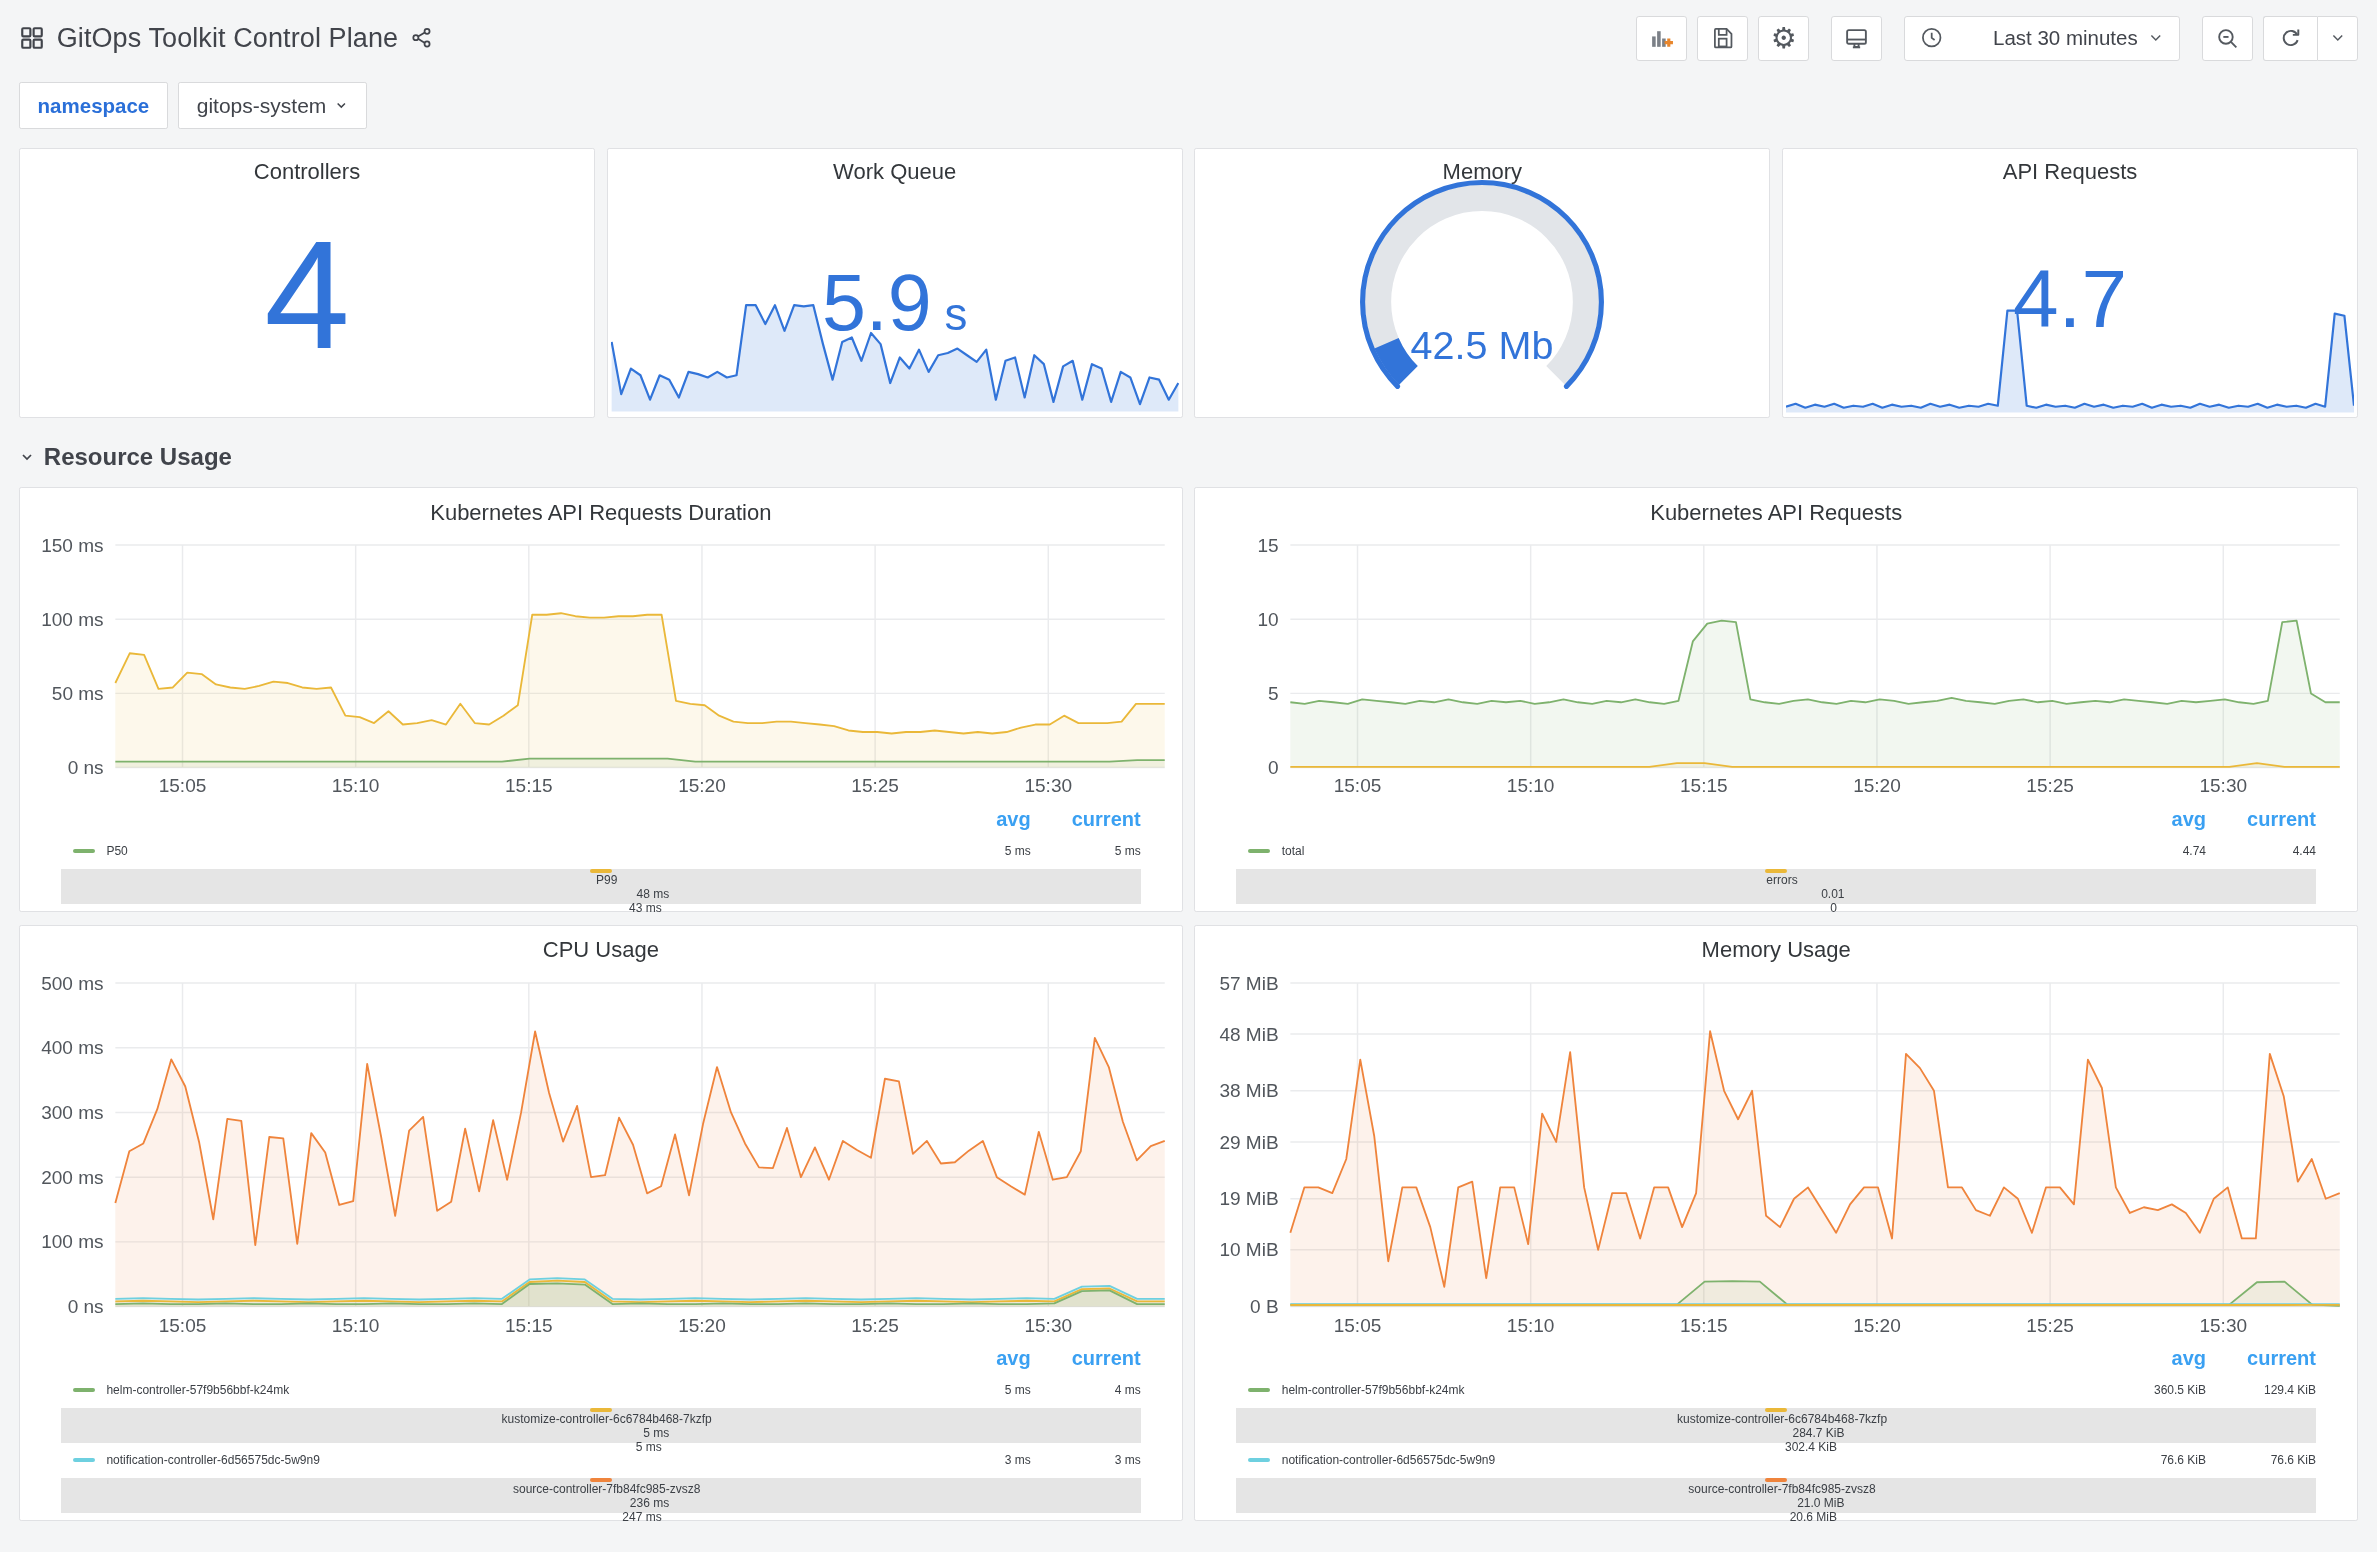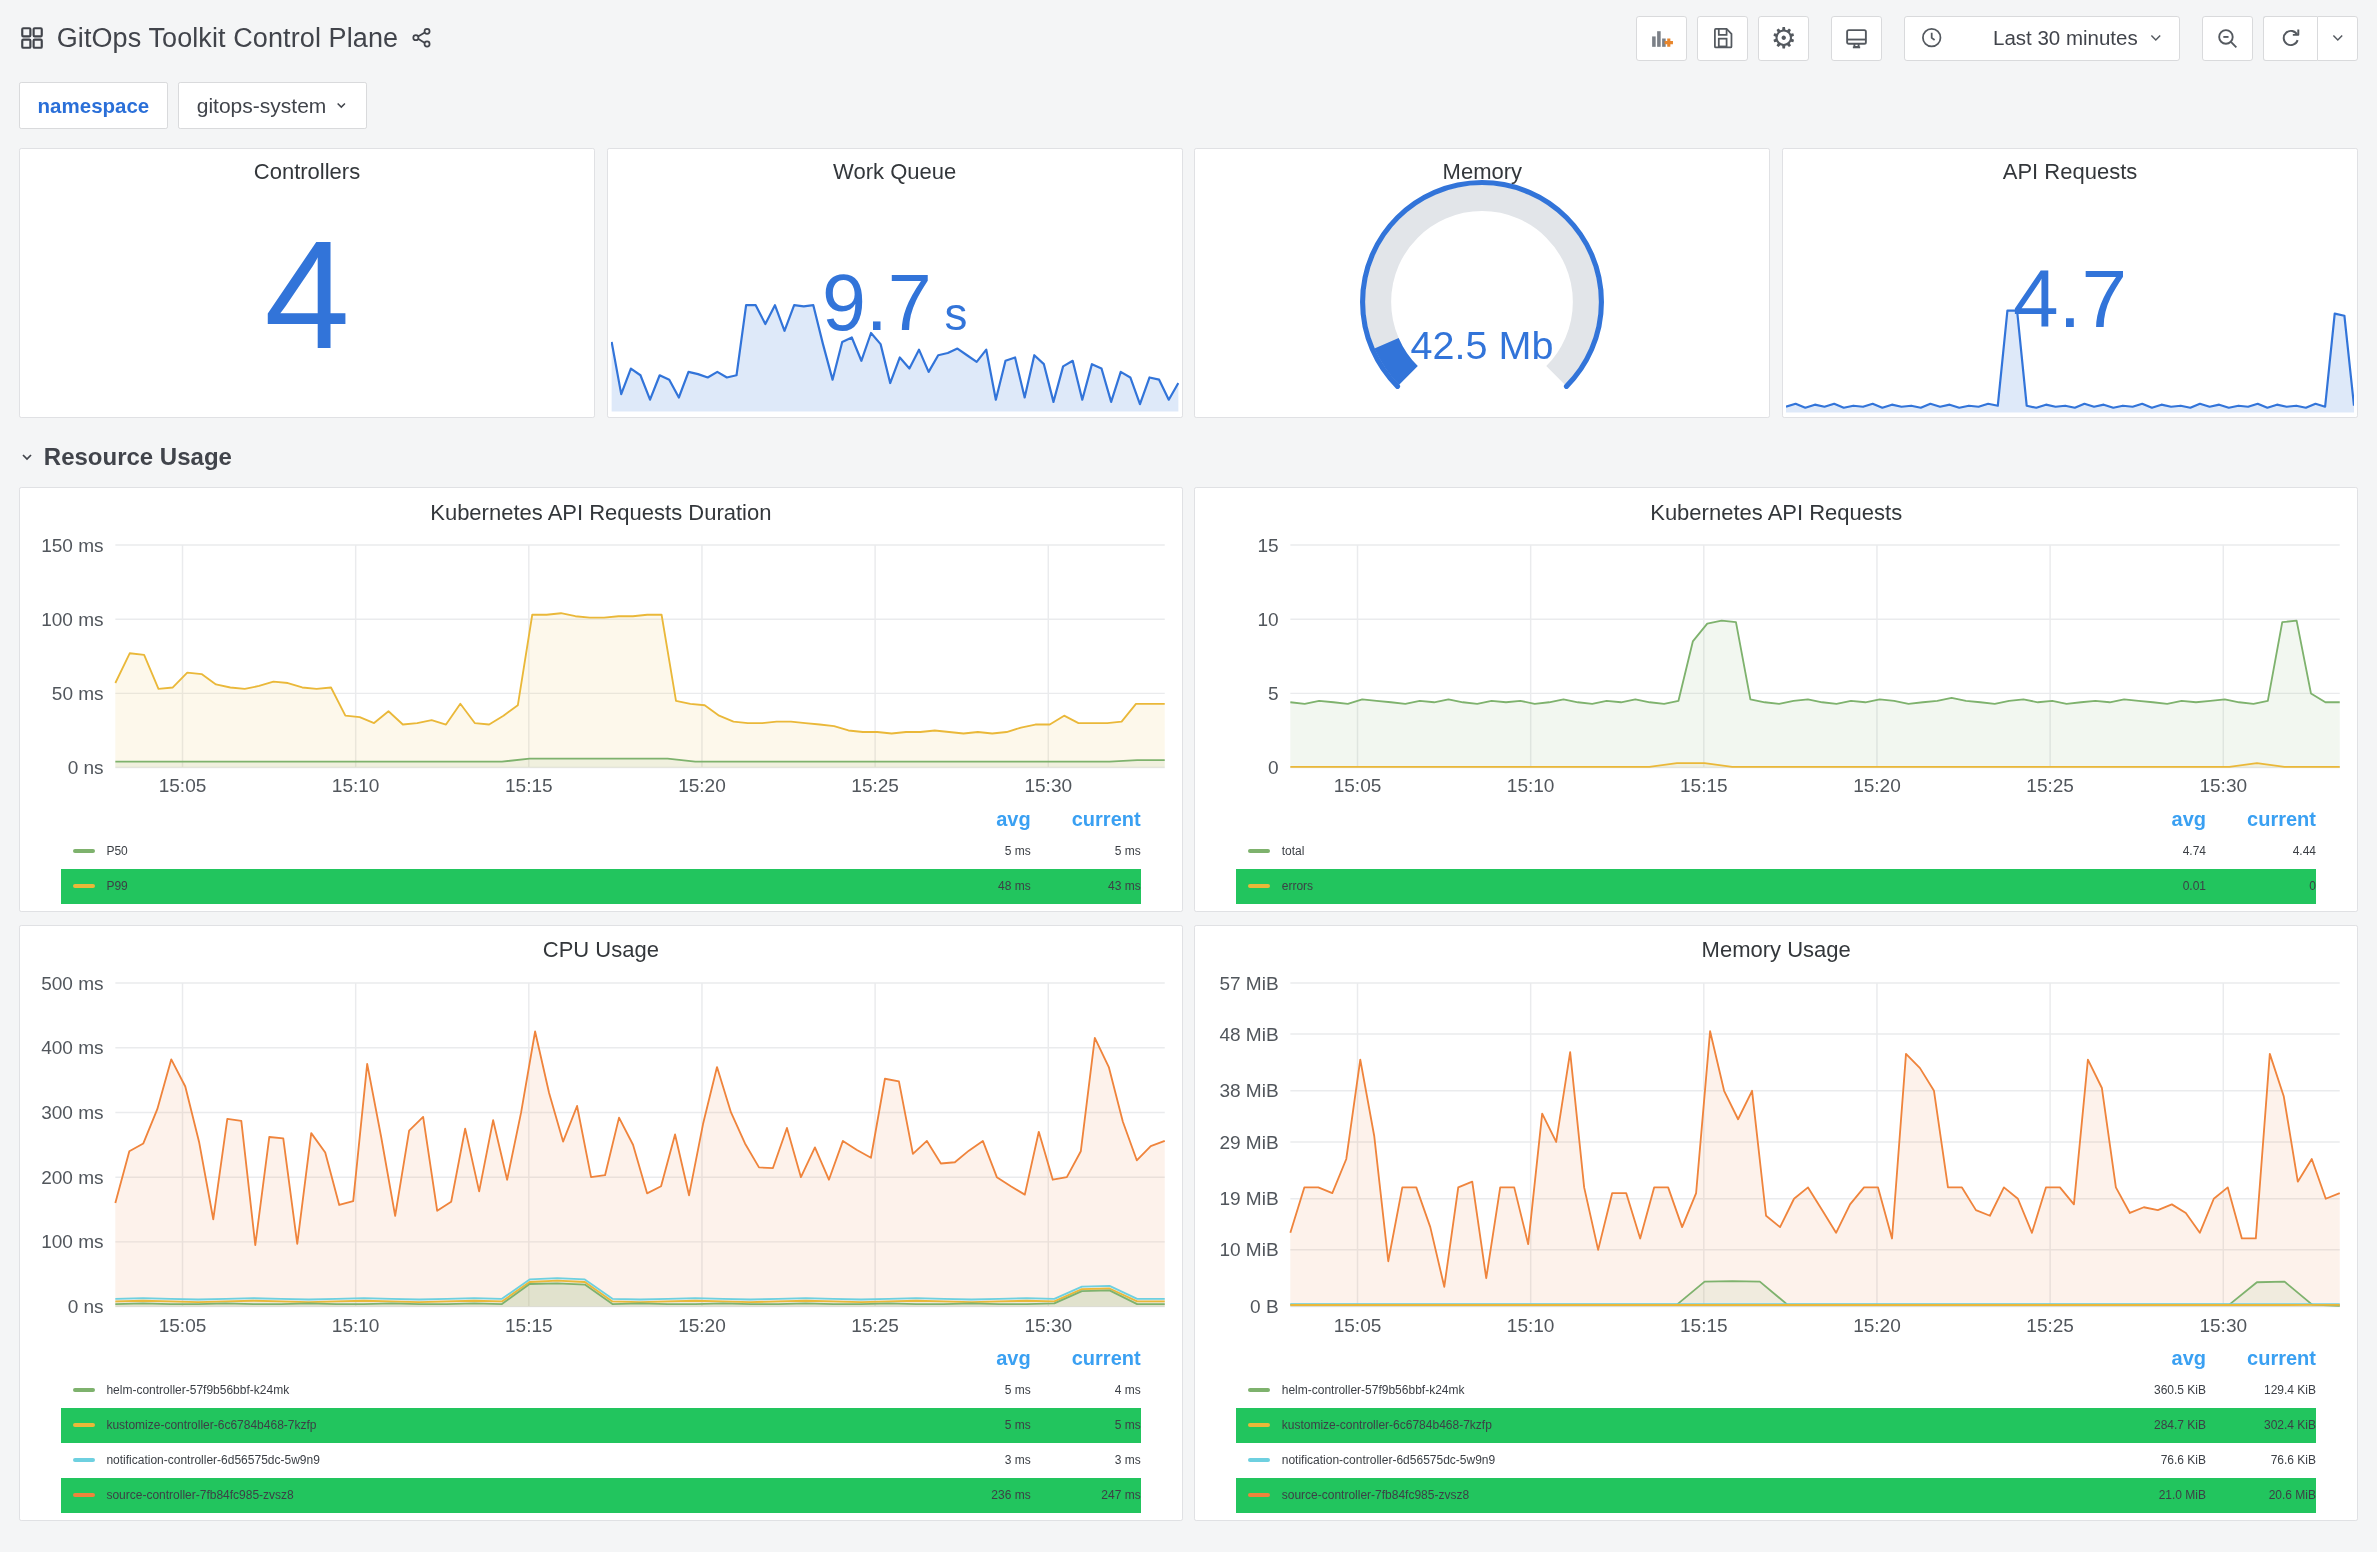--- a/index.html
+++ b/index.html
@@ -38,21 +38,21 @@
   .row1 { height:425px; }
   .row2 { height:596px;align-items:flex-end; }
   .chart-panel { flex:1; display:flex; flex-direction:column; }
   .chart-title { text-align:center; font-size:22px; font-weight:500; color:#33373b; padding-top:11.7px; height:45px; }
   .chart-area { flex:1; margin:0 5.9px; overflow:hidden; }
   .legend { padding:0 41px 7.3px 41px; }
   .legend-header { display:flex; justify-content:flex-end; align-items:center; height:29px; font-size:20px; font-weight:600; color:#3aa0f2; }
   .lh-avg { width:125px; text-align:right; }
   .lh-cur { width:110px; text-align:right; }
   .legend-row { display:flex; align-items:center; height:35px; font-size:12px; color:#3c4046; padding:0 0 0 11.7px; }
-  .legend-row.striped { background:#22c55e; }
+  .legend-row.striped { background:#e5e5e5;flex-direction:column; }
   .dash { width:22px; height:4.4px; border-radius:2.2px; margin-right:11.7px; flex:none; }
   .lname { flex:1; }
   .lval { width:125px; text-align:right; }
   .lval.cur { width:110px; }
   .icon { display:block; }
 </style>
 </head>
 <body>
 
 <div class="topbar">
@@ -144,21 +144,21 @@
   </div>
 </div>
 
 <div class="stat-row">
   <div class="panel stat-panel">
     <div class="panel-title">Controllers</div>
     <div class="big-value v-controllers">4</div>
   </div>
   <div class="panel stat-panel">
     <div class="panel-title">Work Queue</div>
-    <div class="big-value v-workqueue"><span>9.7</span><span class="suffix"> s</span></div>
+    <div class="big-value v-workqueue"><span>5.9</span><span class="suffix"> s</span></div>
     <div class="spark spark-wq"><svg width="568" height="117" viewBox="0 0 775 160">
           <path d="M0.0,62.8L13.1,134.2L26.3,99.2L39.4,108.4L52.5,141.8L65.7,108.4L78.8,114.4L91.9,138.8L105.1,103.8L118.2,106.8L131.4,111.4L144.5,103.8L157.6,111.4L170.8,108.4L183.9,12.6L197.0,12.6L210.2,38.4L223.3,12.6L236.4,47.6L249.6,12.6L262.7,14.1L275.8,12.6L289.0,65.8L302.1,114.4L315.3,62.8L328.4,56.7L341.5,88.6L354.7,50.6L367.8,65.8L380.9,119.0L394.1,84.0L407.2,99.2L420.3,73.4L433.5,103.8L446.6,81.0L459.7,78.0L472.9,71.9L486.0,81.0L499.2,90.1L512.3,73.4L525.4,141.8L538.6,88.6L551.7,84.0L564.8,138.8L578.0,81.0L591.1,93.2L604.2,144.8L617.4,96.2L630.5,88.6L643.6,141.8L656.8,93.2L669.9,99.2L683.1,144.8L696.2,103.8L709.3,111.4L722.5,147.9L735.6,111.4L748.7,114.4L761.9,141.8L775.0,119.0L775,158L0,158Z" fill="#3274D9" fill-opacity="0.16"></path>
           <path d="M0.0,62.8L13.1,134.2L26.3,99.2L39.4,108.4L52.5,141.8L65.7,108.4L78.8,114.4L91.9,138.8L105.1,103.8L118.2,106.8L131.4,111.4L144.5,103.8L157.6,111.4L170.8,108.4L183.9,12.6L197.0,12.6L210.2,38.4L223.3,12.6L236.4,47.6L249.6,12.6L262.7,14.1L275.8,12.6L289.0,65.8L302.1,114.4L315.3,62.8L328.4,56.7L341.5,88.6L354.7,50.6L367.8,65.8L380.9,119.0L394.1,84.0L407.2,99.2L420.3,73.4L433.5,103.8L446.6,81.0L459.7,78.0L472.9,71.9L486.0,81.0L499.2,90.1L512.3,73.4L525.4,141.8L538.6,88.6L551.7,84.0L564.8,138.8L578.0,81.0L591.1,93.2L604.2,144.8L617.4,96.2L630.5,88.6L643.6,141.8L656.8,93.2L669.9,99.2L683.1,144.8L696.2,103.8L709.3,111.4L722.5,147.9L735.6,111.4L748.7,114.4L761.9,141.8L775.0,119.0" fill="none" stroke="#3274D9" stroke-width="3" stroke-linejoin="round"></path>
         </svg></div>
   </div>
   <div class="panel stat-panel">
     <div class="panel-title">Memory</div>
     <div class="gauge-wrap"><svg width="337" height="242" viewBox="0 0 460 330">
           <path d="M129.6 272.4A142 142 0 1 1 330.4 272.4" fill="none" stroke="#e2e5e9" stroke-width="36"></path>
           <path d="M114.7 287.3A163 163 0 1 1 345.3 287.3" fill="none" stroke="#3274D9" stroke-width="7" stroke-linecap="round"></path>

